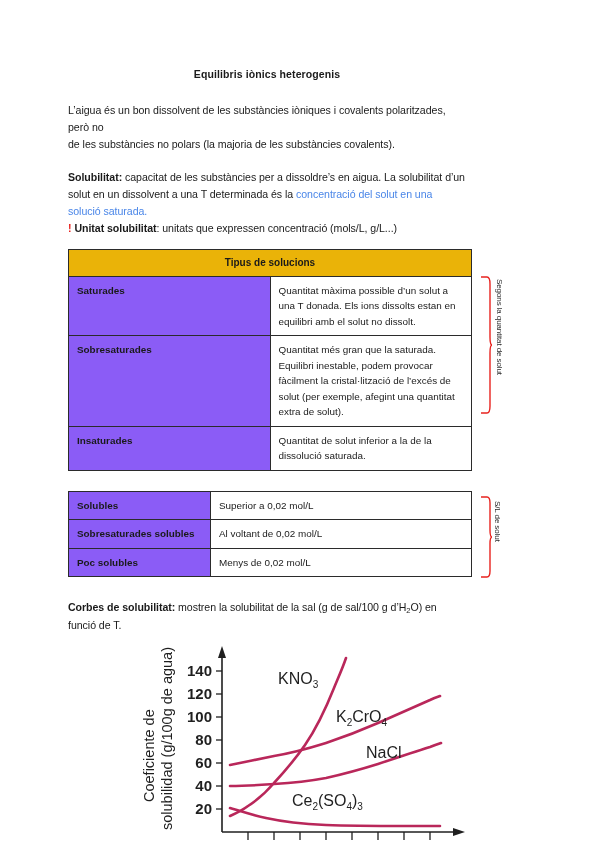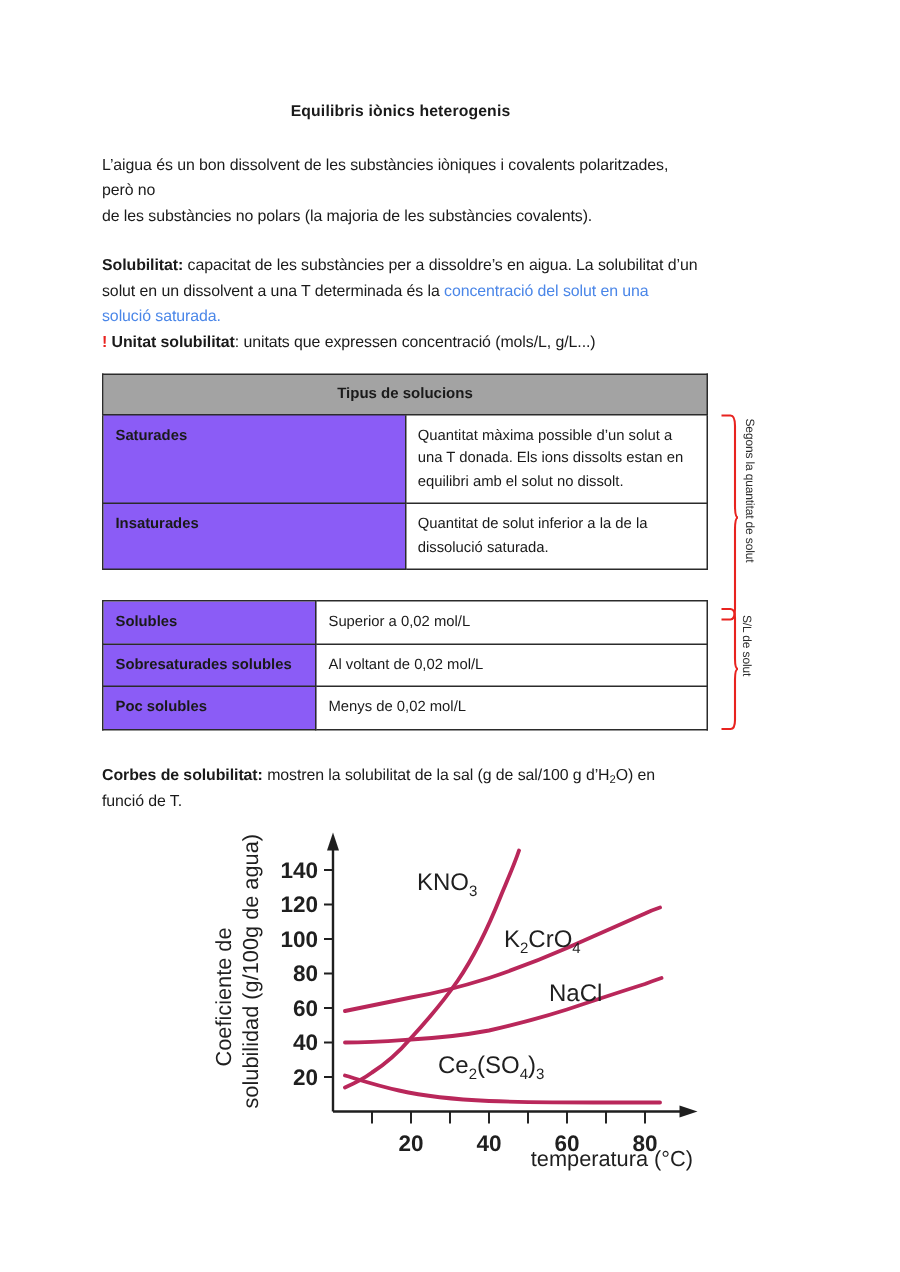--- a/index.html
+++ b/index.html
@@ -45,21 +45,21 @@
   }
   table.tbl td, table.tbl th {
     border: 1px solid #2b2b2b;
     padding: 6px 8px;
     font-size: 9.9px;
     line-height: 15.5px;
     vertical-align: top;
     text-align: left;
   }
   table.tbl th.hdr {
-    background: #a3a3a3;
+    background: #eab308;
     text-align: center;
     font-weight: bold;
     font-size: 10px;
     padding: 5px 8px;
   }
   table.tbl td.lbl {
     background: #8b5cf6;
     font-weight: bold;
     width: 104px;
     white-space: nowrap;
@@ -115,20 +115,24 @@
     <table class="tbl">
       <tbody>
           <tr>
         <th class="hdr" colspan="2">Tipus de solucions</th>
       </tr>
       <tr>
         <td class="lbl">Saturades</td>
         <td class="desc">Quantitat màxima possible d’un solut a una T donada. Els ions dissolts estan en equilibri amb el solut no dissolt.</td>
       </tr>
       <tr>
+        <td class="lbl">Sobresaturades</td>
+        <td class="desc">Quantitat més gran que la saturada. Equilibri inestable, podem provocar fàcilment la cristal·lització de l’excés de solut (per exemple, afegint una quantitat extra de solut).</td>
+      </tr>
+      <tr>
         <td class="lbl">Insaturades</td>
         <td class="desc">Quantitat de solut inferior a la de la dissolució saturada.</td>
       </tr>
     </tbody>
       </table>
 
     <div class="brace" style="left:412px; top:26px; height:140px;">
       <svg width="12" height="140" viewBox="0 0 12 140">
         <path d="M1 2 L7 2 Q10 2 10 9 L10 62 Q10 70 12 70 Q10 70 10 78 L10 131 Q10 138 7 138 L1 138" fill="none" stroke="#e8231f" stroke-width="1.4"></path>
       </svg>

